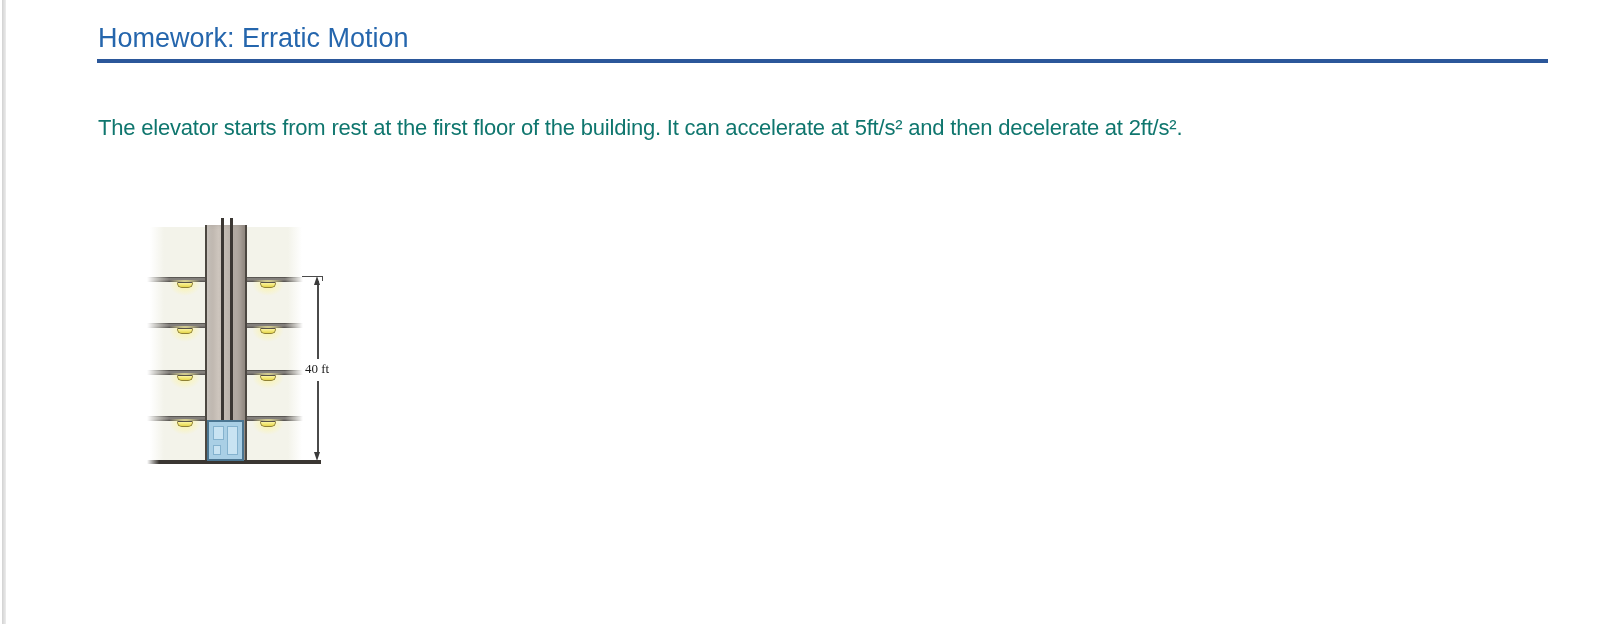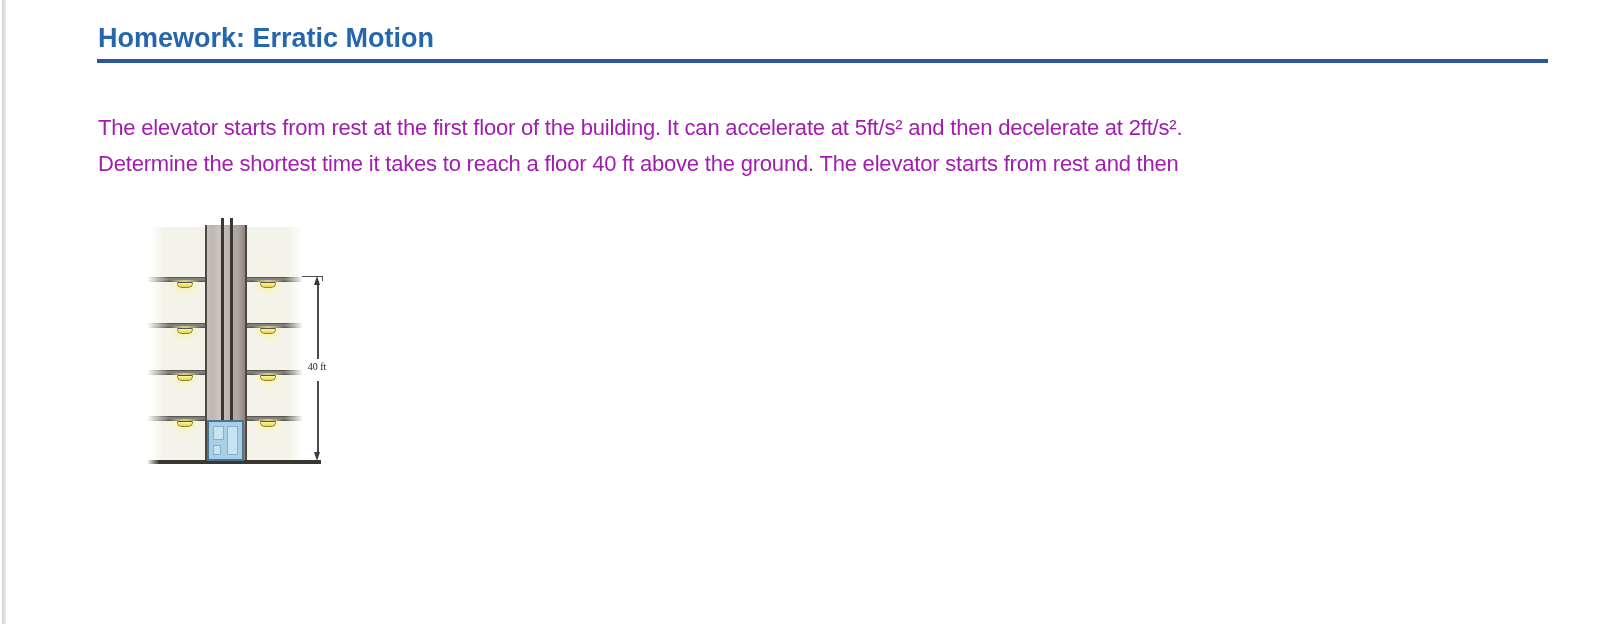--- a/index.html
+++ b/index.html
@@ -3,25 +3,25 @@
 <meta charset="utf-8">
 <style>
   html,body{margin:0;padding:0;background:#ffffff;}
   body{width:1621px;height:624px;overflow:hidden;position:relative;
        font-family:"Liberation Sans",sans-serif;}
 
   .page-edge{position:absolute;left:2px;top:0;width:4px;height:624px;
              background:linear-gradient(to right,#d2d2d2,#ececec);}
 
   .page-title{position:absolute;left:98px;top:22px;font-size:27px;line-height:32px;
-              color:#2566ad;font-weight:700;white-space:nowrap;}
+              color:#2566ad;font-weight:400;white-space:nowrap;}
   .title-rule{position:absolute;left:97px;top:59px;width:1451px;height:4px;background:#2b579a;}
 
   .problem{position:absolute;left:98px;top:110px;font-size:22px;line-height:35.5px;
-           color:#a21caf;letter-spacing:-0.2px;}
+           color:#0f766e;letter-spacing:-0.2px;}
   .pline{white-space:nowrap;}
 
   
   .figure{position:absolute;left:145px;top:215px;width:200px;height:260px;}
   .figure *{position:absolute;}
 
   .interior{left:5px;top:12px;width:152px;height:236px;
             background:linear-gradient(to right,#ffffff 0px,#f3f3ea 14px,#f3f3ea 138px,#ffffff 152px);}
 
   .shaft{left:60px;top:10px;width:42px;height:237px;
@@ -62,33 +62,32 @@
 
   .dim-ext{left:157px;top:61px;width:21px;height:1px;background:#4a4a4a;}
   .dim-tick{left:177px;top:61px;width:1px;height:5px;background:#4a4a4a;}
   .dim-line{left:172px;width:1.5px;background:#4a4a4a;}
   .dim-up-seg{top:66px;height:78px;}
   .dim-low-seg{top:166px;height:74px;}
   .arrow{width:0;height:0;border-left:3.5px solid transparent;border-right:3.5px solid transparent;}
   .arrow-up{left:169px;top:61px;border-bottom:9px solid #3a3a3a;}
   .arrow-down{left:169px;top:237px;border-top:9px solid #3a3a3a;}
   .dim-label{left:149px;top:146px;width:46px;text-align:center;
-             font-family:"Liberation Serif",serif;font-size:10px;color:#1c1c1c;}
+             font-family:"Liberation Serif",serif;font-size:13px;color:#1c1c1c;}
 </style>
 </head>
 <body>
 
 <div class="page-edge"></div>
 
 <div class="page-title">Homework: Erratic Motion</div>
 <div class="title-rule"></div>
 
 <div class="problem">
   <div class="pline">The elevator starts from rest at the first floor of the building. It can accelerate at 5ft/s² and then decelerate at 2ft/s².</div>
-  <div class="pline">Determine the shortest time it takes to reach a floor 40 ft above the ground. The elevator starts from rest and then</div>
 </div>
 
 <div class="figure">
   <div class="interior"></div>
   <div class="shaft"></div>
   <div class="cable cable-l"></div>
   <div class="cable cable-r"></div>
 
   <div class="floor-row" style="top:62px">
     <div class="slab slab-left"></div>

